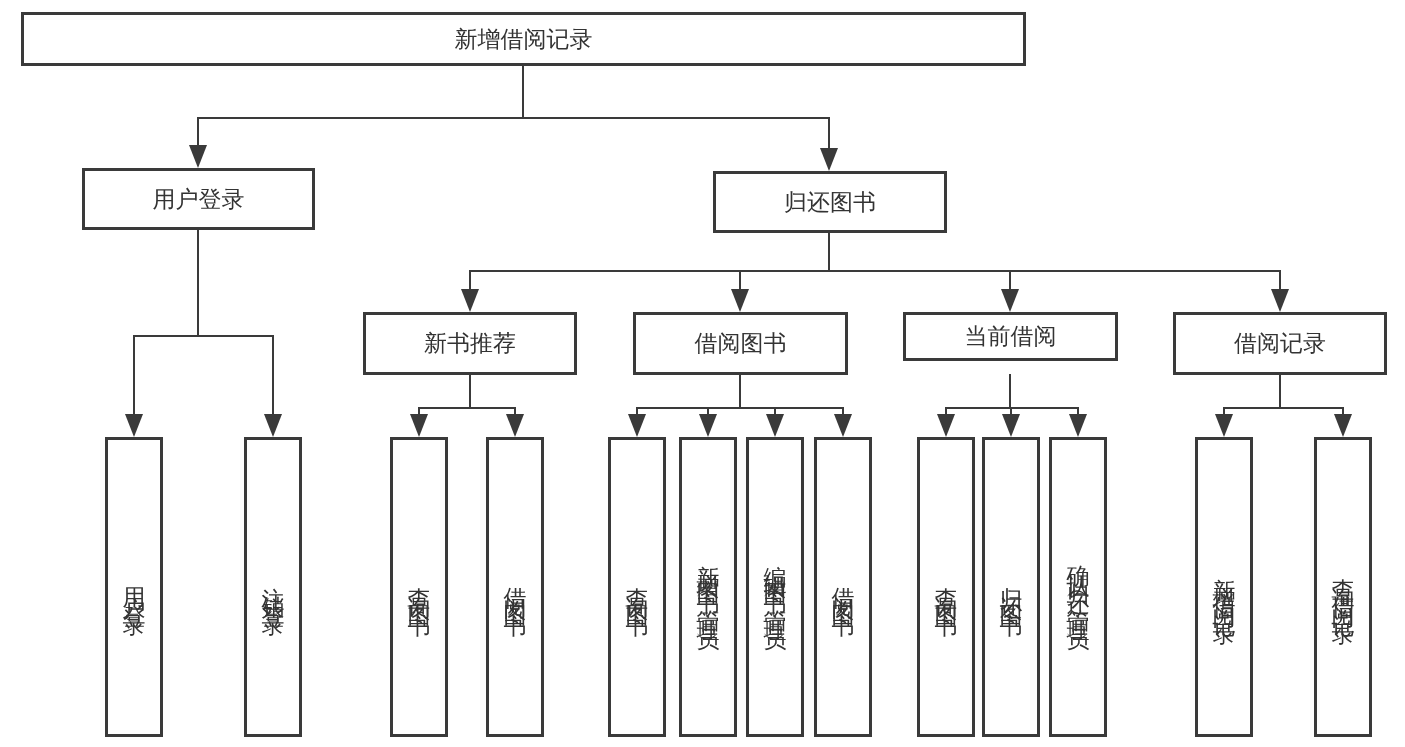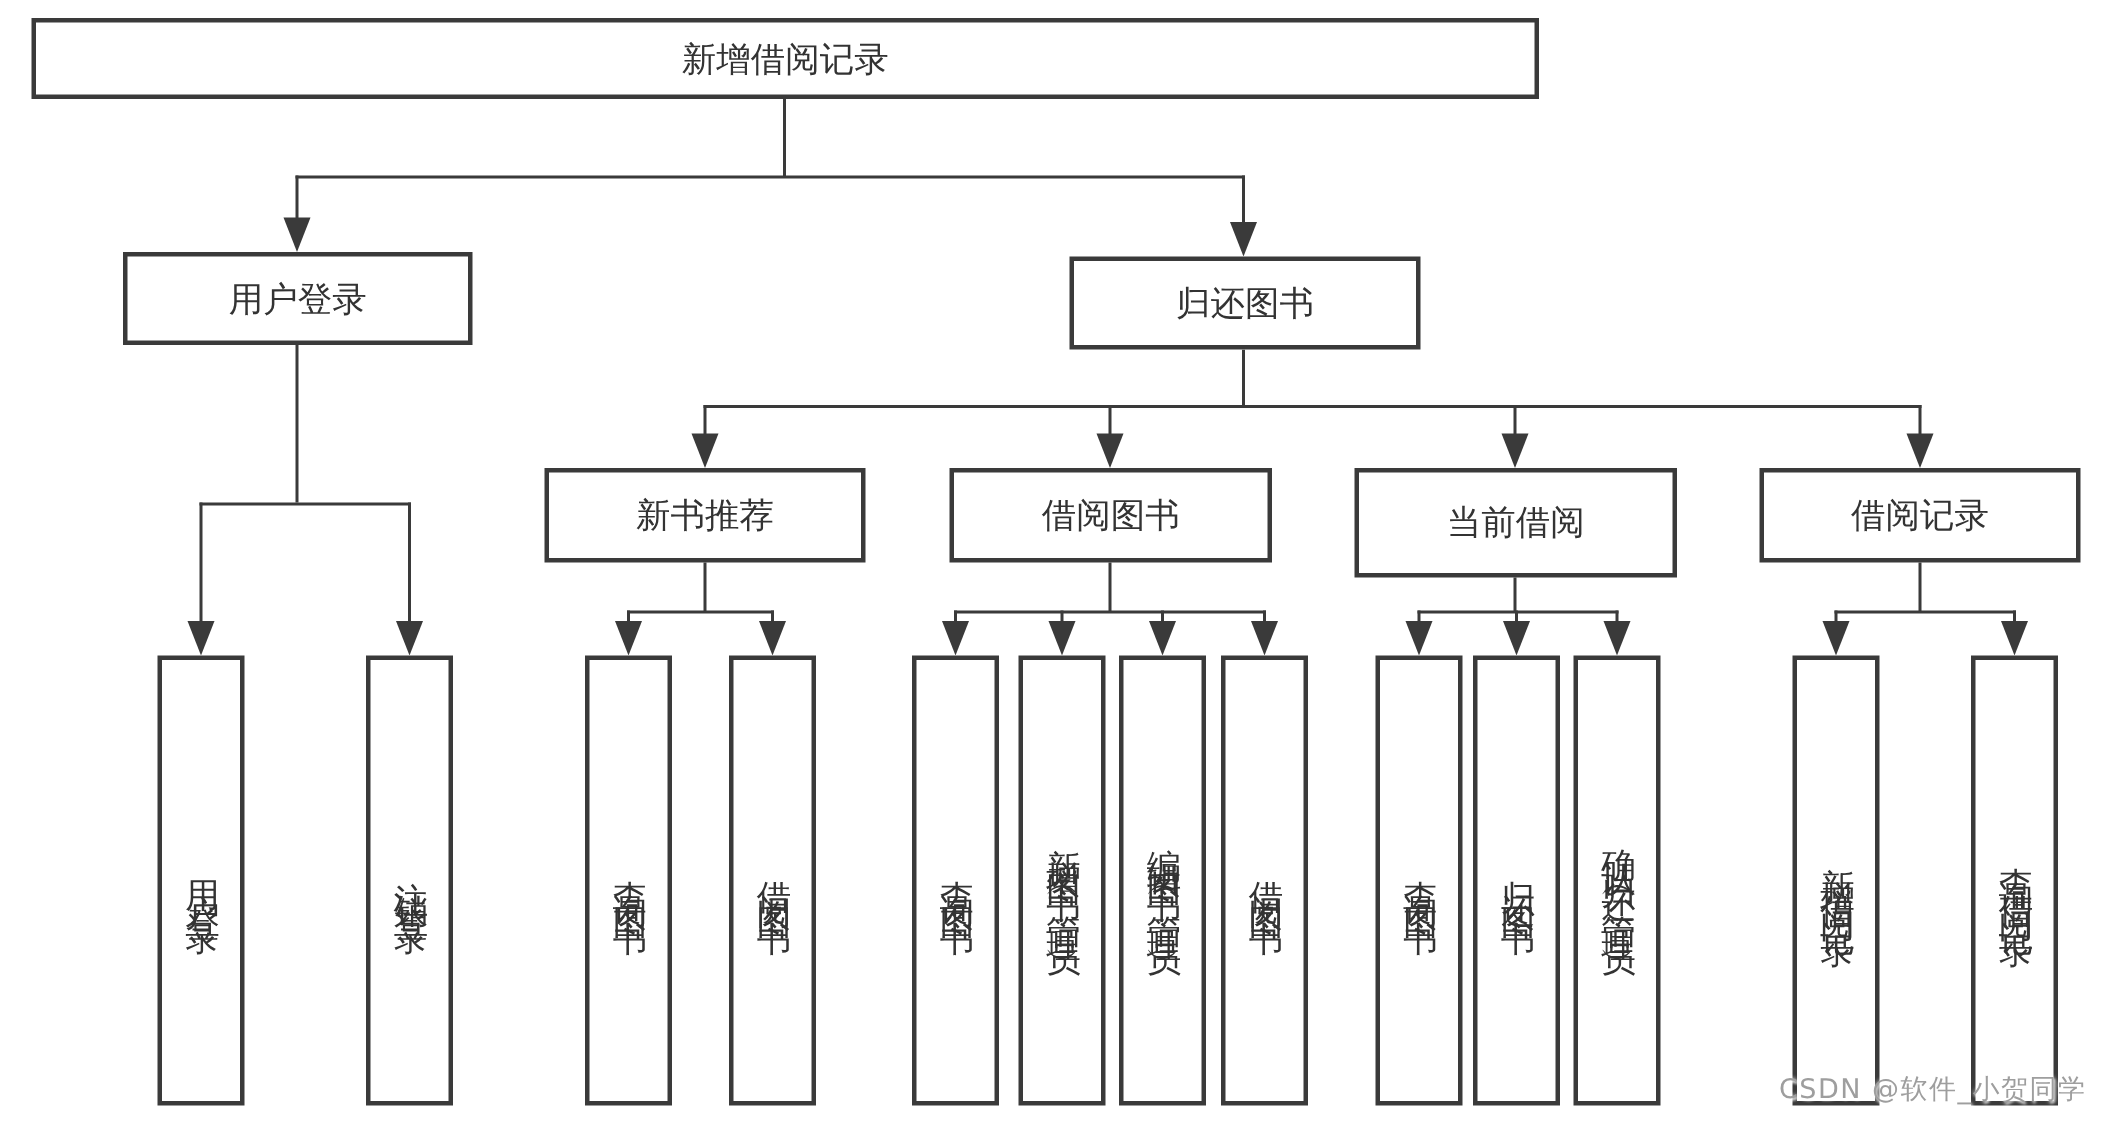--- a/index.html
+++ b/index.html
@@ -105,21 +105,21 @@
   <div class="node" style="left:713px;top:171px;width:234px;height:62px">
     <span>归还图书</span>
   </div>
 
   <div class="node" style="left:363px;top:312px;width:214px;height:63px">
     <span>新书推荐</span>
   </div>
   <div class="node" style="left:633px;top:312px;width:215px;height:63px">
     <span>借阅图书</span>
   </div>
-  <div class="node" style="left:903px;top:312px;width:215px;height:73px">
+  <div class="node" style="left:903px;top:312px;width:215px;height:49px">
     <span>当前借阅</span>
   </div>
   <div class="node" style="left:1173px;top:312px;width:214px;height:63px">
     <span>借阅记录</span>
   </div>
 
   <div class="node vert" style="left:105px;top:437px;width:58px;height:300px">
     <span>用户登录</span>
   </div>
   <div class="node vert" style="left:244px;top:437px;width:58px;height:300px">
@@ -156,15 +156,14 @@
     <span>确认归还（管理员）</span>
   </div>
 
   <div class="node vert" style="left:1195px;top:437px;width:58px;height:300px">
     <span>新增借阅记录</span>
   </div>
   <div class="node vert" style="left:1314px;top:437px;width:58px;height:300px">
     <span>查询借阅记录</span>
   </div>
 
-  <div class="watermark">CSDN @软件_小贺同学</div>
 
 </div>
 
 </body></html>

